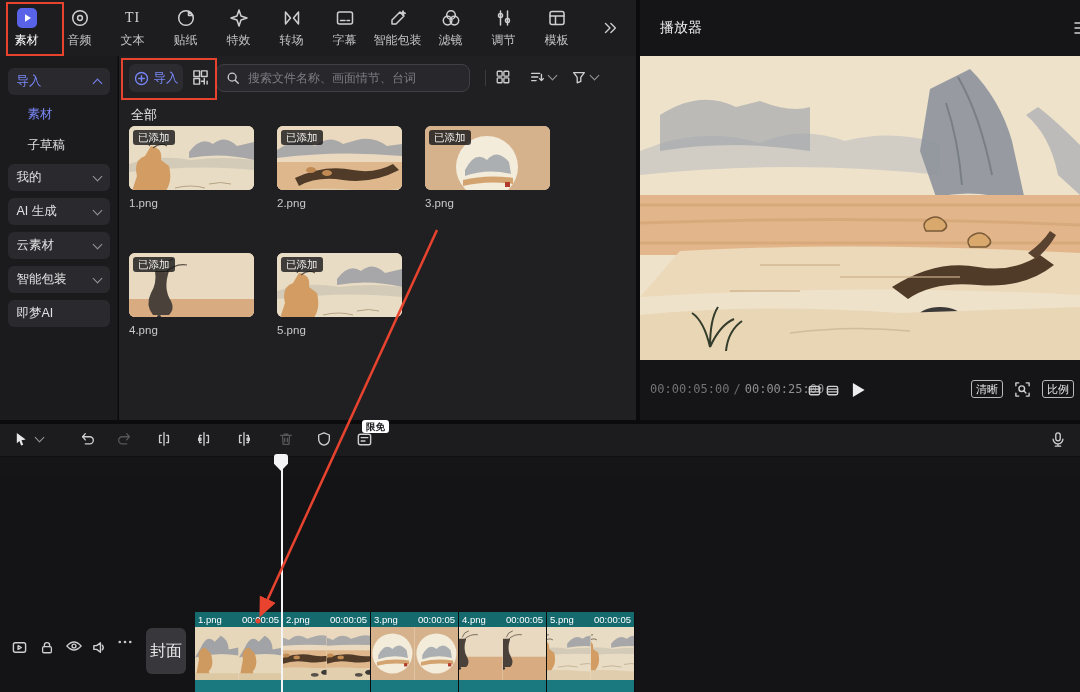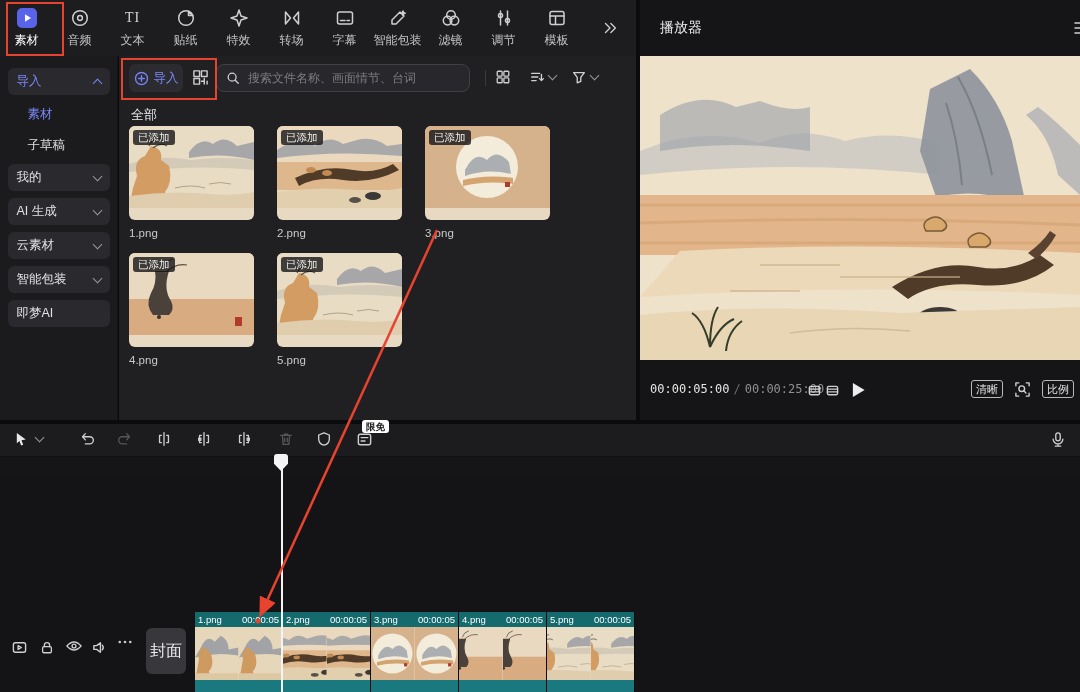--- a/index.html
+++ b/index.html
@@ -36,34 +36,34 @@
   .imp-btn span{font-size:12.5px;color:#7a88f7;}
   .qr-btn{position:absolute;left:73px;top:13px;cursor:pointer;}
   .search{position:absolute;left:97px;top:8px;width:254px;height:28px;background:#28282c;border:1px solid #3f3f45;border-radius:8px;
           display:flex;align-items:center;gap:6px;padding:8px 9px;box-sizing:border-box;}
   .search input{flex:1;background:transparent;border:0;outline:0;color:#ddd;font-size:12px;font-family:"Liberation Sans",sans-serif;}
   .search input::placeholder{color:#7c7c82;}
   .vdiv{position:absolute;left:366px;top:14px;width:1px;height:16px;background:#3a3a3f;}
   .lib-ic{position:absolute;top:13px;cursor:pointer;display:flex;align-items:center;gap:4px;}
   .sec-all{position:absolute;left:12px;top:50px;font-size:13px;color:#e8e8ea;}
   .card{position:absolute;width:125px;cursor:pointer;}
-  .card .img{position:relative;width:125px;height:94px;border-radius:6px;overflow:hidden;background:#e7d9c2;}
+  .card .img{position:relative;width:125px;height:64px;border-radius:6px;overflow:hidden;background:#e7d9c2;}
   .badge{position:absolute;left:4px;top:4px;background:rgba(16,16,18,.78);color:#f0f0f0;font-size:10.5px;
          padding:2px 5px;border-radius:3px;line-height:1;}
   .fname{margin-top:7px;font-size:11.5px;color:#c9c9cb;}
 
   
   .player{position:absolute;left:640px;top:0;width:472px;height:420px;background:#151518;}
   .vgap{position:absolute;left:636px;top:0;width:4px;height:420px;background:#0b0b0d;}
   .p-head{position:absolute;left:0;top:0;right:0;height:56px;display:flex;align-items:center;justify-content:space-between;padding:0 20px;}
   .p-title{font-size:14px;color:#ececee;}
   .preview{position:absolute;left:0;top:56px;width:440px;height:304px;overflow:hidden;}
   .p-ctrl{position:absolute;left:0;top:360px;right:0;height:60px;}
   .timecode{position:absolute;left:10px;top:22px;font-family:"DejaVu Sans Mono",monospace;font-size:12px;}
-  .tc-cur{color:#e5e5e5;text-align:right;} .tc-sep{color:#6a6a6e;padding:0 4px;} .tc-tot{color:#8f8f93;}
+  .tc-cur{color:#737373;text-align:right;} .tc-sep{color:#6a6a6e;padding:0 4px;} .tc-tot{color:#8f8f93;}
   .frames{position:absolute;left:168px;top:24px;display:flex;gap:5px;}
   .playbtn{position:absolute;left:211px;top:21px;cursor:pointer;}
   .rcluster{position:absolute;right:10px;top:20px;display:flex;align-items:center;gap:11px;}
   .boxlab{border:1px solid #b9b9bd;border-radius:3px;padding:1.5px 4px;font-size:11px;color:#e6e6e8;cursor:pointer;line-height:1.2;}
 
   
   .hgap{position:absolute;left:0;top:420px;width:1080px;height:4px;background:#0b0b0d;}
   .timeline{position:absolute;left:0;top:424px;width:1080px;height:268px;background:#151517;}
   .tl-bar{position:absolute;left:0;top:0;right:0;height:32px;background:#1c1c1f;border-bottom:1px solid #101012;}
   .tbtn{position:absolute;top:7px;cursor:pointer;}

